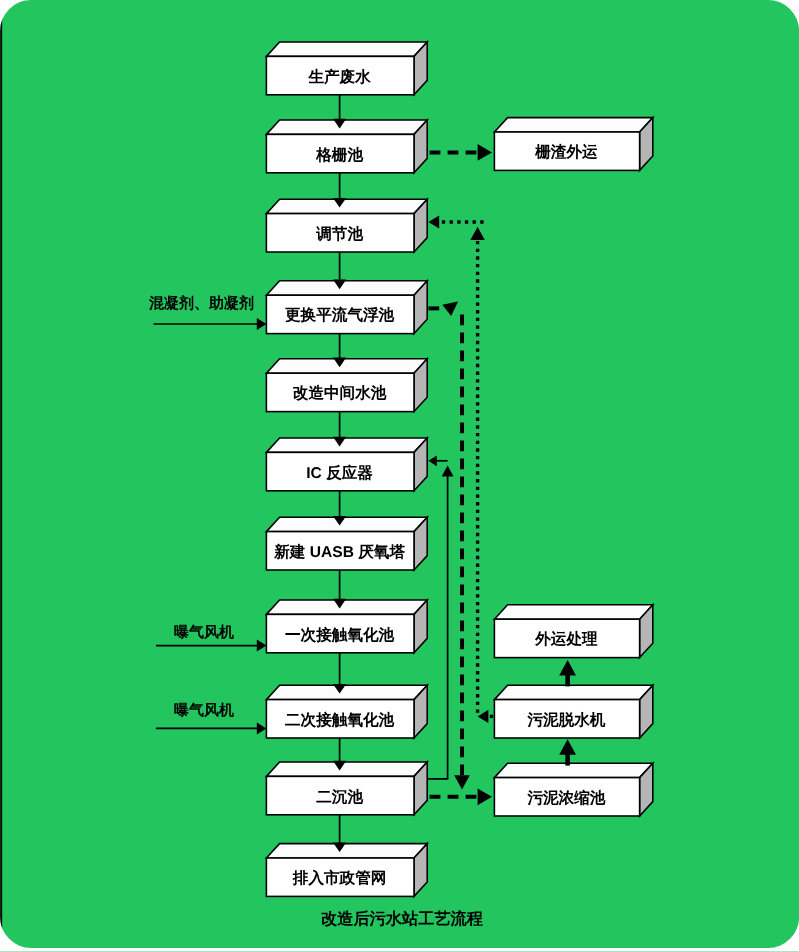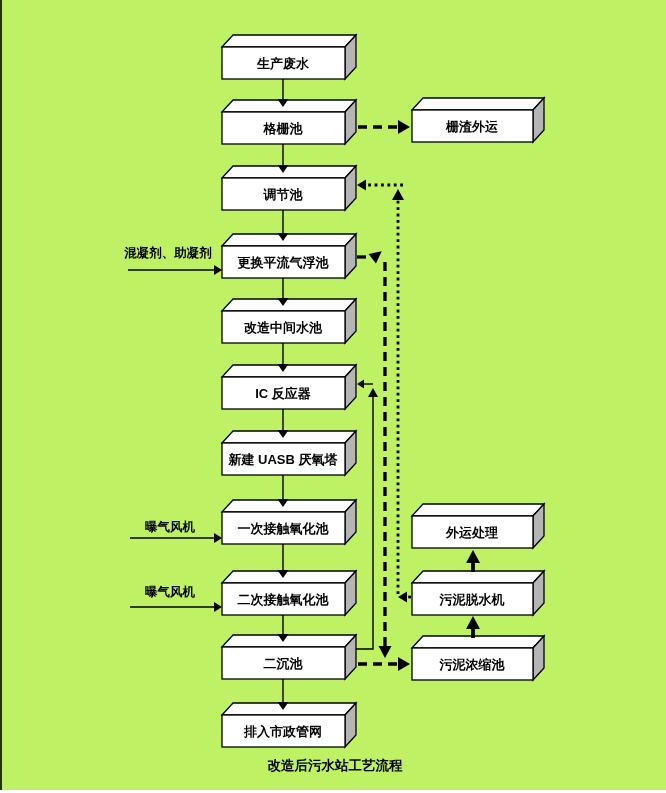--- a/index.html
+++ b/index.html
@@ -1,17 +1,17 @@
 <!DOCTYPE html>
 <html><head>
 <meta charset="utf-8">
 <style>
   html,body{margin:0;padding:0;background:#fff;}
-  .page{position:relative;width:666px;height:790px;background:#bef264;overflow:hidden;
-        font-family:"Liberation Sans",sans-serif;}
+  .page{position:relative;width:666px;height:790px;background:#22c55e;overflow:hidden;
+        font-family:"Liberation Sans",sans-serif;border-radius:26px;}
   svg{position:absolute;left:0;top:0;}
   .box-front{fill:#ffffff;stroke:#000000;stroke-width:1.3;}
   .box-top{fill:#fcfcfc;stroke:#000000;stroke-width:1.3;stroke-linejoin:miter;}
   .box-side{fill:#b5b5b5;stroke:#000000;stroke-width:1.3;stroke-linejoin:miter;}
   .box-label{font-family:"Liberation Sans",sans-serif;font-size:13px;font-weight:bold;
              fill:#000000;text-anchor:middle;}
   .side-label{font-family:"Liberation Sans",sans-serif;font-size:12.5px;font-weight:bold;
               fill:#000000;text-anchor:middle;}
   .caption{font-family:"Liberation Sans",sans-serif;font-size:13.5px;font-weight:bold;
            fill:#000000;text-anchor:middle;}

